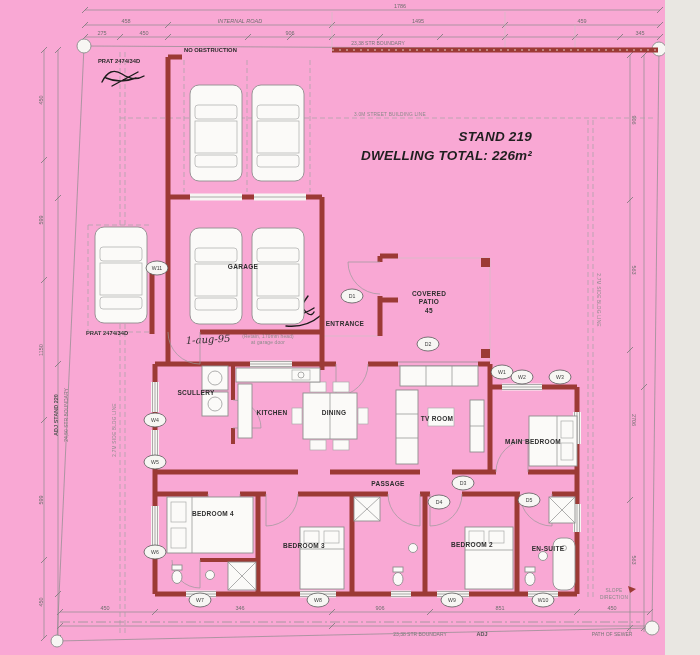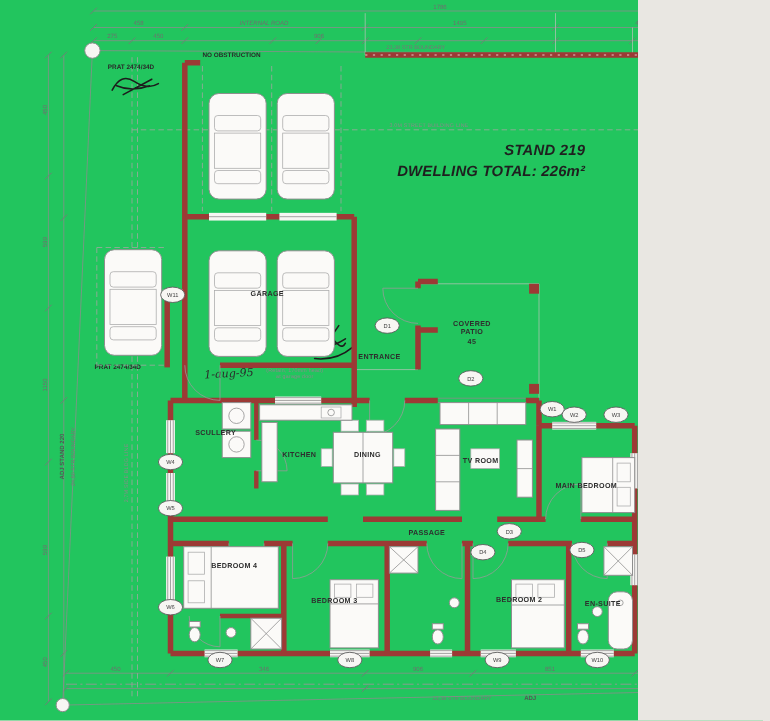--- a/index.html
+++ b/index.html
@@ -1,16 +1,16 @@
 <!DOCTYPE html>
 <html><head>
 <meta charset="utf-8">
 <style>
   html,body{margin:0;padding:0;background:#e9e7e2;}
-  #stage{width:580px;height:655px;background:#22c55e;position:relative;font-family:"Liberation Sans",sans-serif;overflow:hidden;}
+  #stage{width:665px;height:655px;background:#f9a8d4;position:relative;font-family:"Liberation Sans",sans-serif;overflow:hidden;}
   svg{display:block}
   text{font-family:"Liberation Sans",sans-serif}
   .rl{font-size:6.5px;font-weight:700;fill:#2e2e2e;letter-spacing:.3px;text-anchor:middle}
   .dim{font-size:5.5px;fill:#6f6f6f;text-anchor:middle}
   .tiny{font-size:4.8px;fill:#8a8a8a;text-anchor:middle;letter-spacing:.2px}
   .ttl{font-size:13.5px;font-weight:700;font-style:italic;fill:#1f1f1f;text-anchor:end;letter-spacing:.2px}
   .tag{font-size:5.2px;fill:#3f3f3f;text-anchor:middle}
   .st{font-size:5.8px;font-weight:700;fill:#2a2a2a}
   .hw{font-family:"DejaVu Serif",serif;font-style:italic;font-size:10px;fill:#2b2b2b}
   .adj{font-size:5.5px;font-weight:700;fill:#555;text-anchor:middle}

